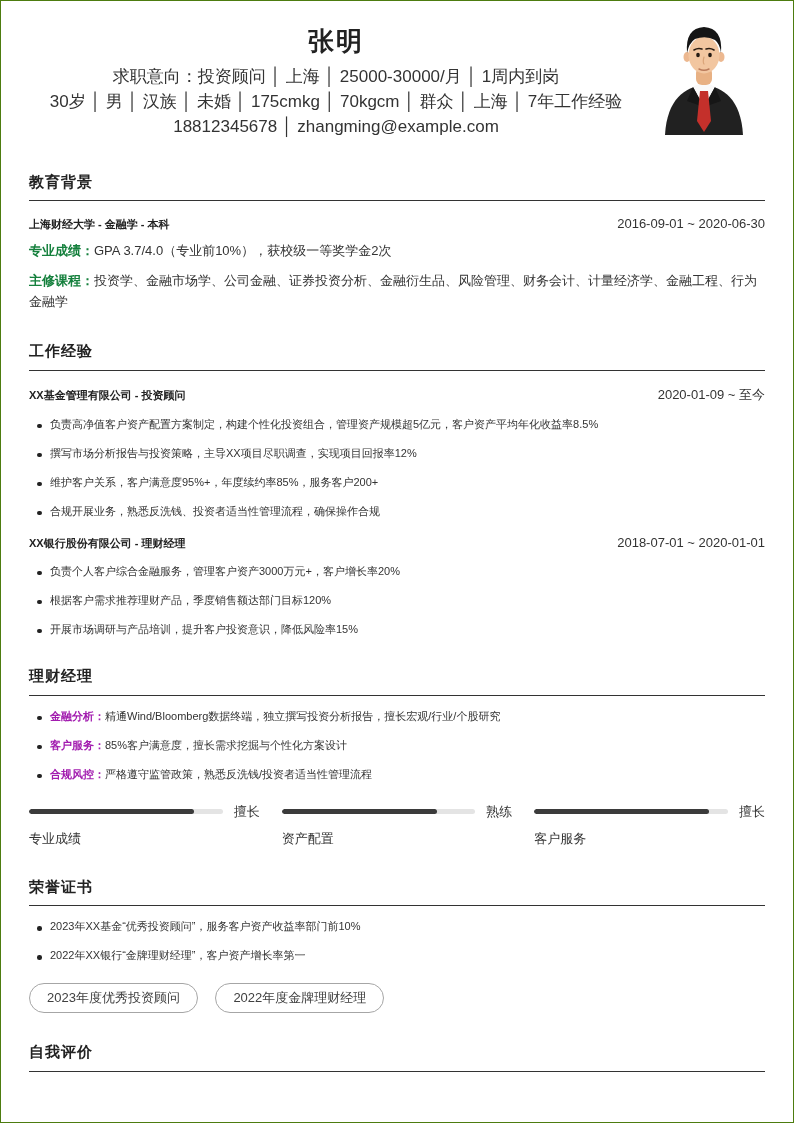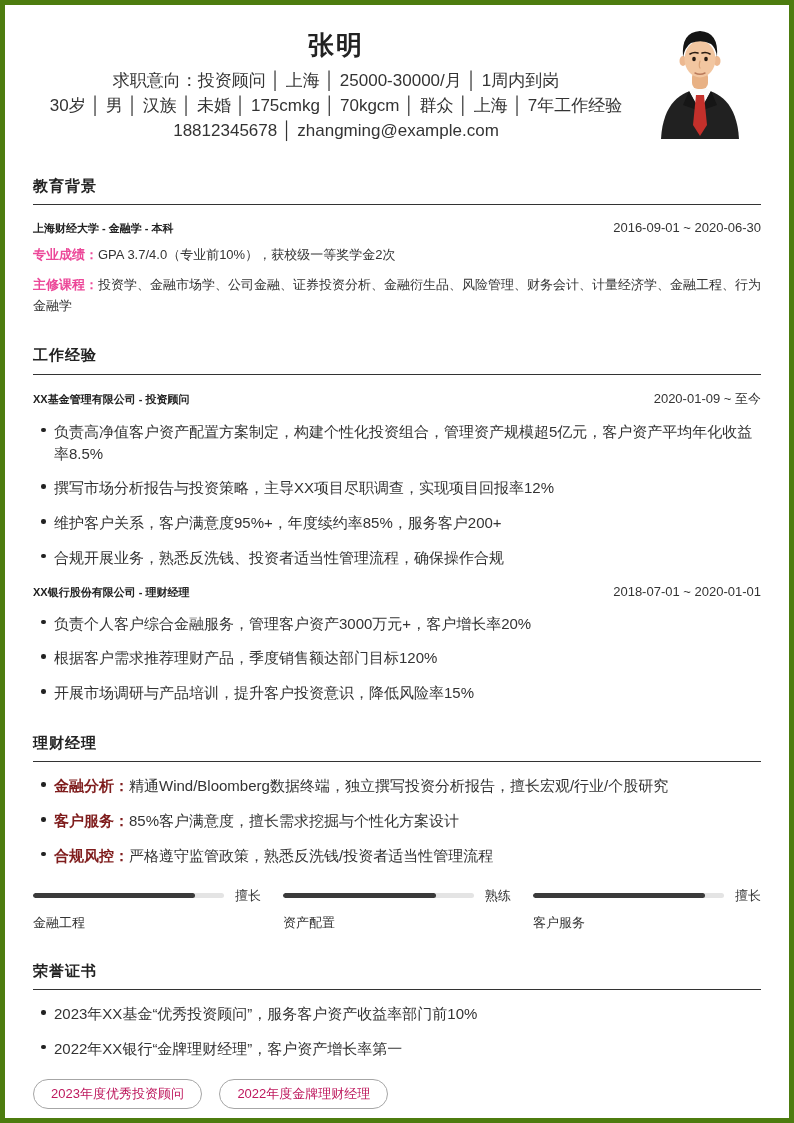--- a/index.html
+++ b/index.html
@@ -1,58 +1,58 @@
 <!DOCTYPE html>
 <html lang="zh"><head>
 <meta charset="utf-8">
 <style>
   html,body{margin:0;padding:0;background:#fff;}
   body{font-family:"Liberation Sans","DejaVu Sans",sans-serif;color:#333;}
   .page{
     box-sizing:border-box;width:794px;height:1123px;margin:0 auto;
-    background:#fff;border:5px solid #4d7c0f;padding:16px 28px 7px;overflow:hidden;
+    background:#fff;border:1px solid #4d7c0f;padding:16px 28px 7px;overflow:hidden;
   }
   
   .header{display:flex;align-items:flex-start;}
   .header-text{flex:1;text-align:center;padding-top:8px;}
   .name{font-size:26px;font-weight:bold;color:#222;margin:0 0 10px;line-height:1.25;letter-spacing:2px;}
   .info-line{font-size:17px;color:#333;margin:7px 0;line-height:18px;}
   .photo{width:122px;height:116px;flex:0 0 auto;margin-top:2px;}
   .photo svg{width:100%;height:100%;display:block;}
   
   section{margin-top:29px;}
   .sec-title{
     font-size:15px;font-weight:bold;color:#222;margin:0;
     padding-bottom:9px;border-bottom:1px solid #333;line-height:1.3;letter-spacing:1px;
   }
   .entry-head{display:flex;justify-content:space-between;align-items:baseline;margin-top:15px;}
   .entry-name{font-size:11px;font-weight:bold;color:#222;}
   .entry-date{font-size:13px;color:#333;}
   .kv-line{font-size:13px;margin:9px 0 0;line-height:1.6;}
-  .kv-line b{color:#ec4899;}
+  .kv-line b{color:#15803d;}
   ul.bullets{list-style:none;margin:6px 0 0;padding:0;}
   ul.bullets li{
-    position:relative;font-size:15px;line-height:1.45;margin-top:13px;padding-left:21px;
+    position:relative;font-size:11px;line-height:1.45;margin-top:13px;padding-left:21px;
   }
   ul.bullets li::before{
     content:"";position:absolute;left:8px;top:7px;width:4.5px;height:4.5px;border-radius:50%;background:#222;
   }
-  ul.bullets li b{color:#7f1d1d;}
+  ul.bullets li b{color:#a21caf;}
   
   .bars-grid{display:grid;grid-template-columns:1fr 1fr 1fr;column-gap:22px;margin-top:20px;}
   .bar-row{display:flex;align-items:center;}
   .bar-track{flex:1;height:5px;background:#e4e4e4;border-radius:3px;overflow:hidden;}
   .bar-fill{height:100%;background:#3b3b3b;border-radius:3px;}
   .bar-level{font-size:13px;color:#333;margin-left:11px;white-space:nowrap;}
   .bar-name{font-size:13px;color:#333;margin-top:9px;}
   
   .badge-row{margin-top:19px;}
   .badge{
     display:inline-block;border:1px solid #a6a6a6;border-radius:15px;
-    padding:5px 17px;font-size:13px;color:#be185d;margin-right:13px;background:#fff;
+    padding:5px 17px;font-size:13px;color:#404040;margin-right:13px;background:#fff;
   }
 </style>
 </head>
 <body>
 
 <div class="page">
 
   <header class="header">
     <div class="header-text">
       <h1 class="name">张明</h1>
@@ -143,21 +143,21 @@
     </ul>
 
     <div class="bars-grid">
       <div>
         <div class="bar-row">
           <div class="bar-track">
               <div class="bar-fill" style="width: 85%;"></div>
             </div>
           <span class="bar-level">擅长</span>
         </div>
-        <div class="bar-name">金融工程</div>
+        <div class="bar-name">专业成绩</div>
       </div>
       <div>
         <div class="bar-row">
           <div class="bar-track">
               <div class="bar-fill" style="width: 80%;"></div>
             </div>
           <span class="bar-level">熟练</span>
         </div>
         <div class="bar-name">资产配置</div>
       </div>

